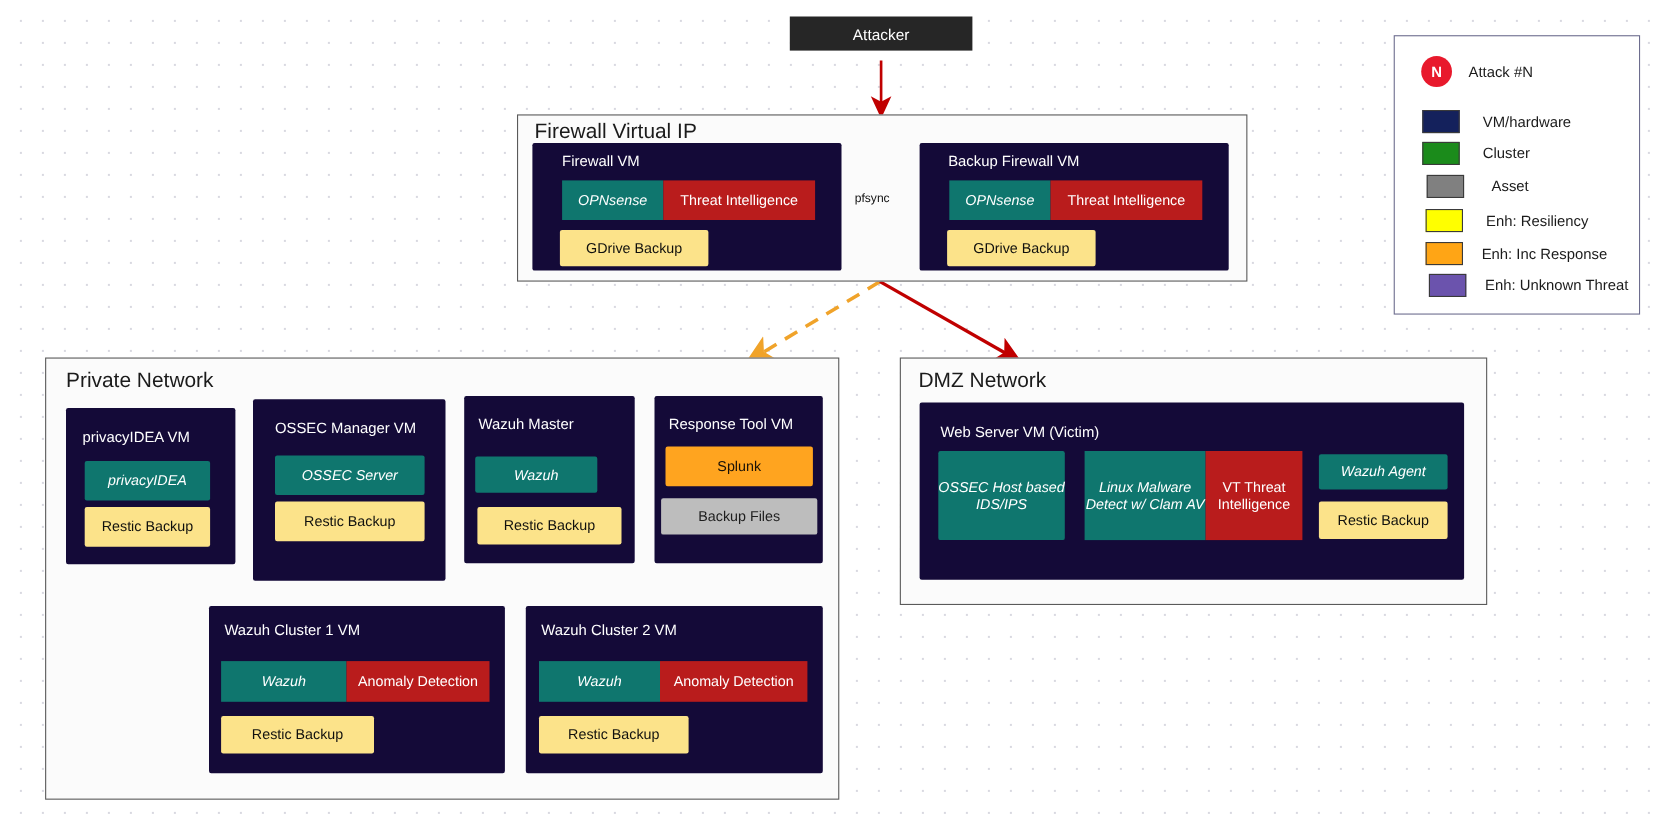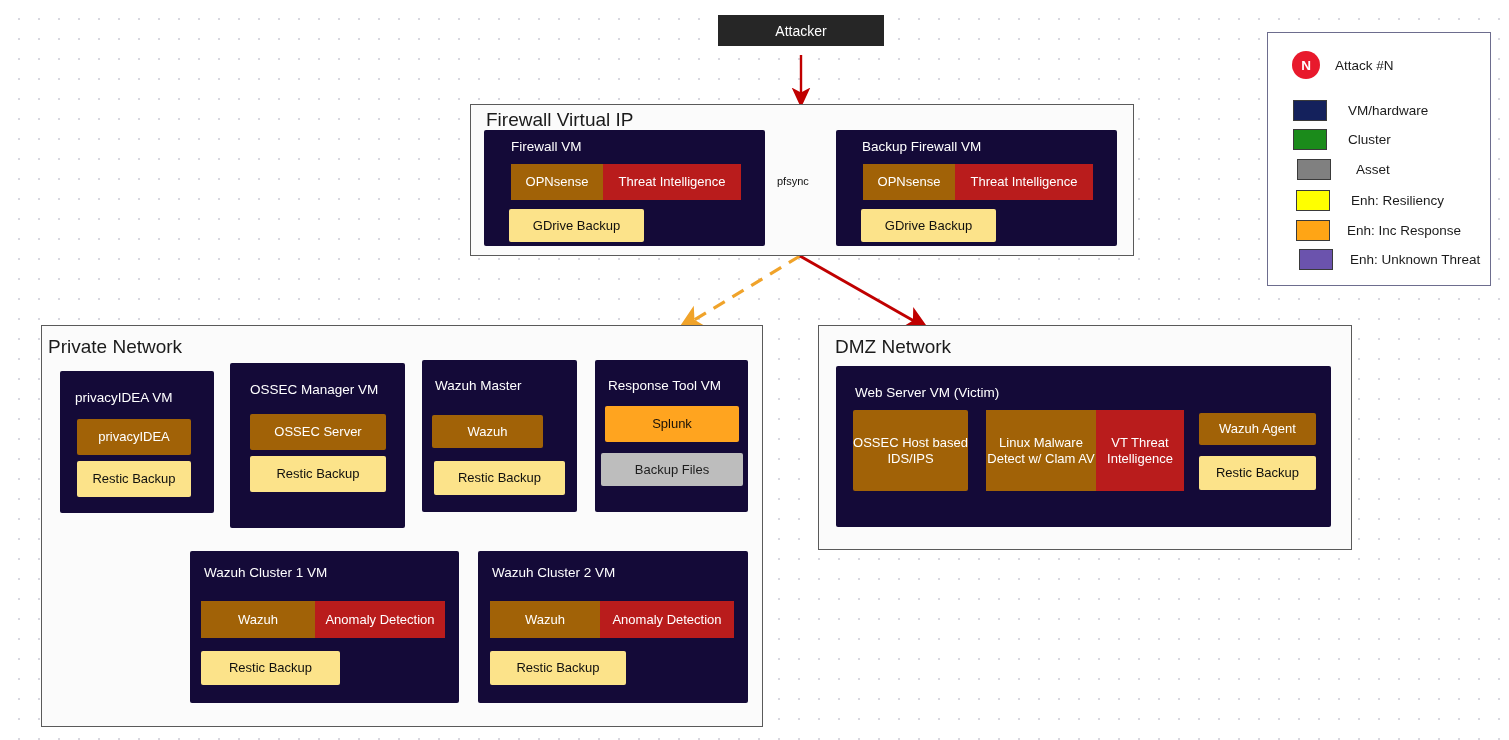--- a/index.html
+++ b/index.html
@@ -38,21 +38,21 @@
   .vm-title{
     position:absolute;color:#ffffff;font-size:13.5px;white-space:nowrap;
   }
 
   
   .chip{
     display:flex;align-items:center;justify-content:center;text-align:center;
     font-size:13px;line-height:1.22;border-radius:2px;
   }
   .chip.sq{border-radius:0;}
-  .c-green{background:#a16207;color:#ffffff;}
+  .c-green{background:#0f766e;color:#ffffff;font-style:italic;}
   .c-purple{background:#b91c1c;color:#ffffff;}
   .c-yellow{background:#fce38a;color:#10100e;}
   .c-orange{background:#ffa41f;color:#1a1208;}
   .c-gray{background:#bdbdbd;color:#1d1d1d;}
 
   
   .pfsync-label{
     position:absolute;font-size:11px;color:#111111;white-space:nowrap;
   }
 
@@ -120,21 +120,21 @@
 
 <div class="abs vm" style="left:836px;top:130px;width:281px;height:116px;"></div>
 <div class="vm-title" style="left:862px;top:139px;">Backup Firewall VM</div>
 <div class="abs chip sq c-green" style="left:863px;top:164px;width:92px;height:36px;">OPNsense</div>
 <div class="abs chip sq c-purple" style="left:955px;top:164px;width:138px;height:36px;">Threat Intelligence</div>
 <div class="abs chip c-yellow" style="left:861px;top:209px;width:135px;height:33px;">GDrive Backup</div>
 
 <div class="pfsync-label" style="left:777px;top:175px;">pfsync</div>
 
 <div class="abs netbox" style="left:41px;top:325px;width:722px;height:402px;"></div>
-<div class="netlabel" style="left:48px;top:336px;">Private Network</div>
+<div class="netlabel" style="left:60px;top:336px;">Private Network</div>
 
 <div class="abs vm" style="left:60px;top:371px;width:154px;height:142px;"></div>
 <div class="vm-title" style="left:75px;top:390px;">privacyIDEA VM</div>
 <div class="abs chip c-green" style="left:77px;top:419px;width:114px;height:36px;">privacyIDEA</div>
 <div class="abs chip c-yellow" style="left:77px;top:461px;width:114px;height:36px;">Restic Backup</div>
 
 <div class="abs vm" style="left:230px;top:363px;width:175px;height:165px;"></div>
 <div class="vm-title" style="left:250px;top:382px;">OSSEC Manager VM</div>
 <div class="abs chip c-green" style="left:250px;top:414px;width:136px;height:36px;">OSSEC Server</div>
 <div class="abs chip c-yellow" style="left:250px;top:456px;width:136px;height:36px;">Restic Backup</div>

